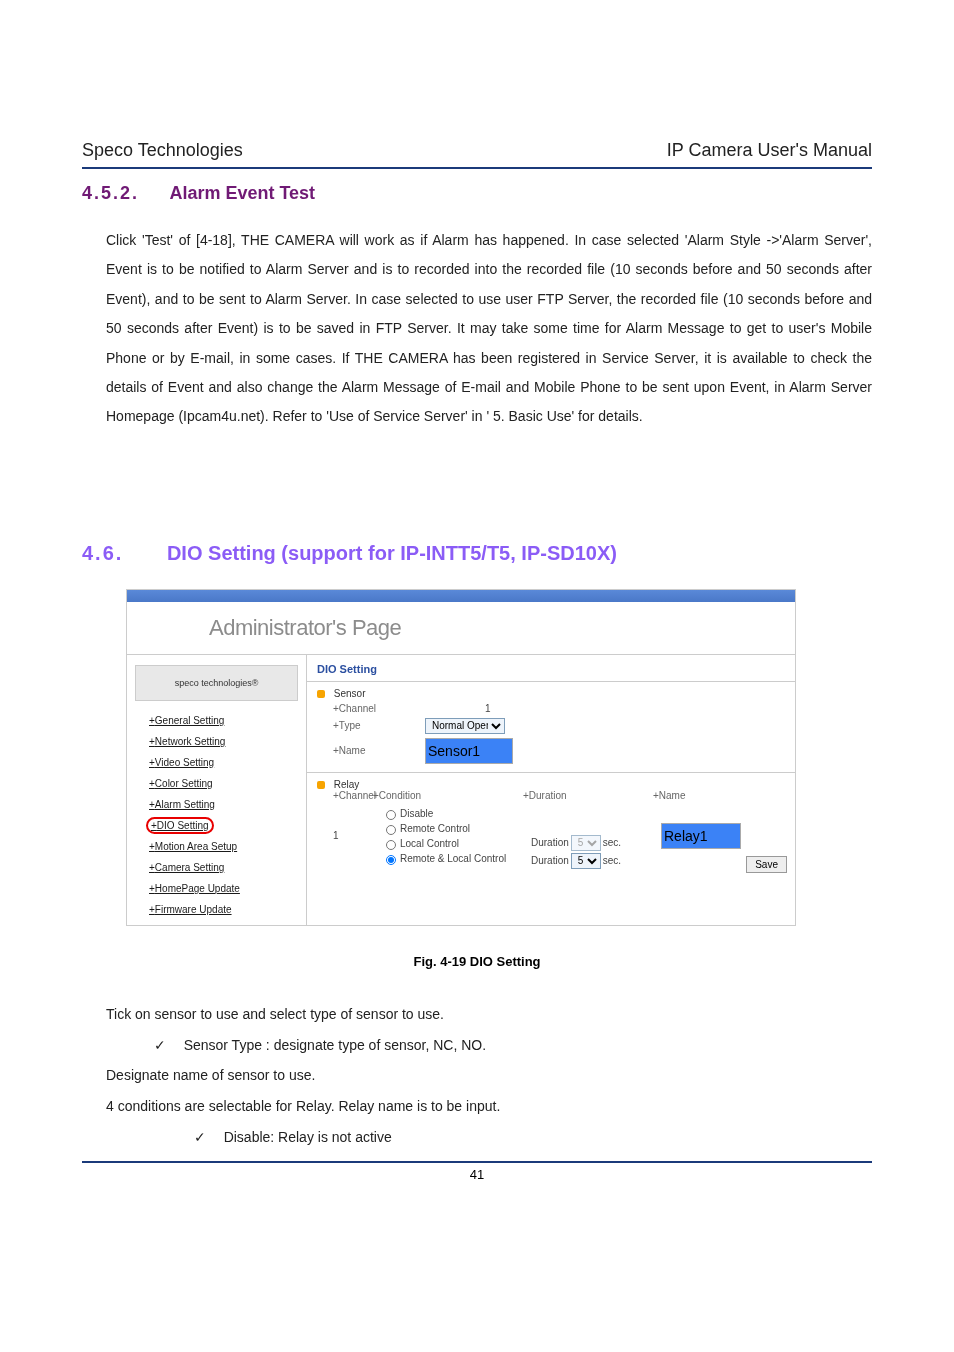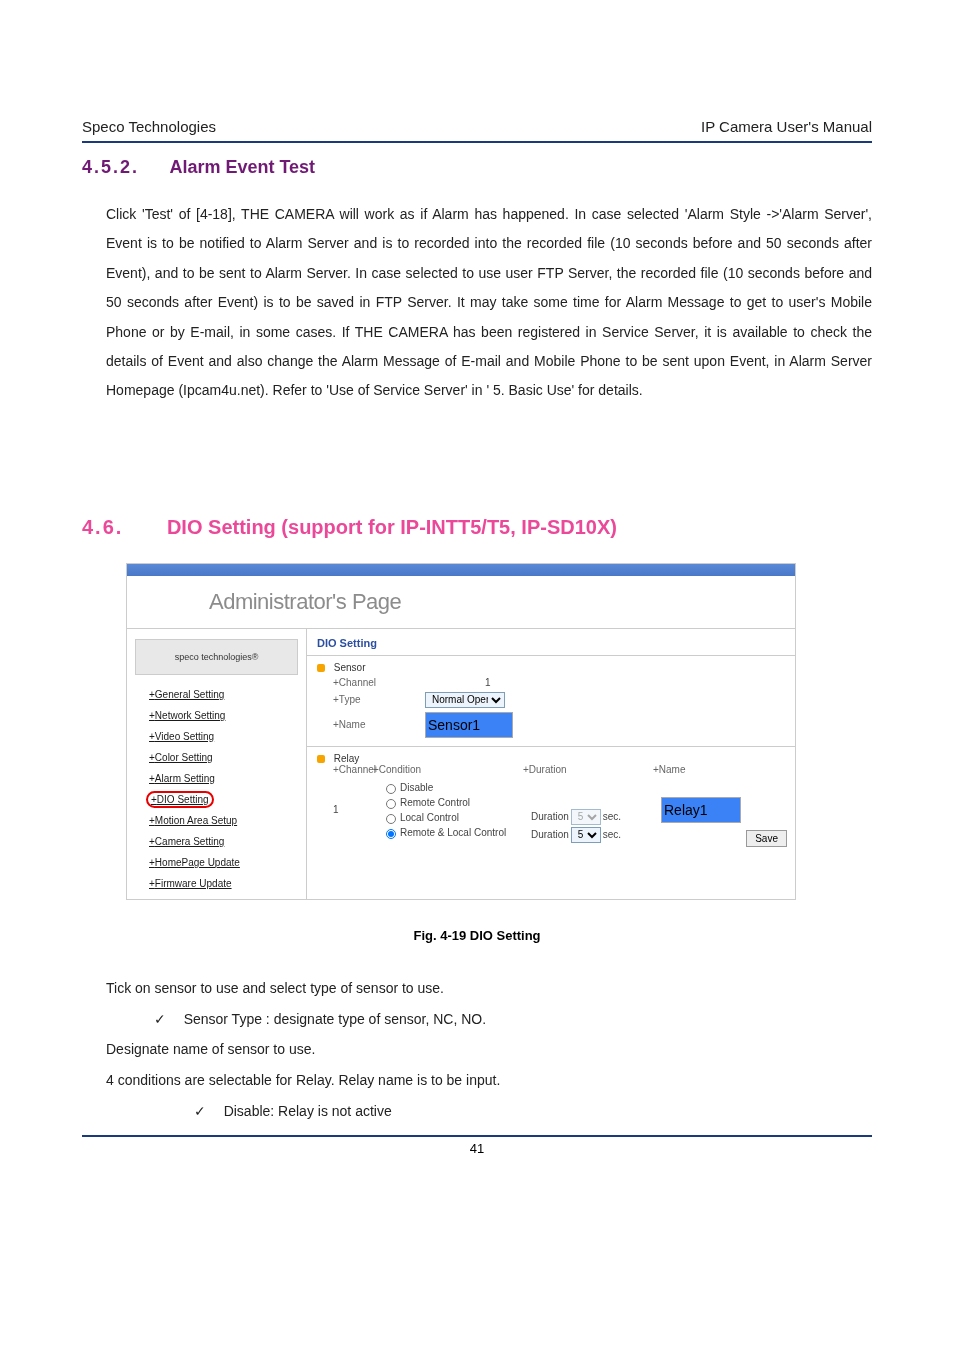--- a/index.html
+++ b/index.html
@@ -11,23 +11,24 @@
   }
   .page {
     width: 954px;
     padding: 118px 82px 40px 82px;
     box-sizing: border-box;
     position: relative;
   }
   .hdr {
     display: flex;
     justify-content: space-between;
-    font-size: 15px;
+    font-size: 18px;
     color: #222;
     margin-bottom: 6px;
+    margin-top: 22px;
   }
   .hdr-line {
     height: 2px;
     background: #1b3a7a;
     margin-bottom: 14px;
   }
   .h-sec {
     font-size: 18px;
     font-weight: bold;
     color: #701a75;
@@ -37,21 +38,21 @@
   .body-text {
     font-size: 14px;
     color: #222;
     line-height: 2.1;
     text-align: justify;
     margin: 0 0 8px 24px;
   }
   .h-main {
     font-size: 20px;
     font-weight: bold;
-    color: #ec4899;
+    color: #8b5cf6;
     margin: 110px 0 24px 0;
   }
   .h-main-num { letter-spacing: 2px; margin-right: 38px; }
   
   .fig {
     margin: 0 0 28px 44px;
     width: 668px;
     border: 1px solid #ccc;
     position: relative;
     font-size: 10px;

